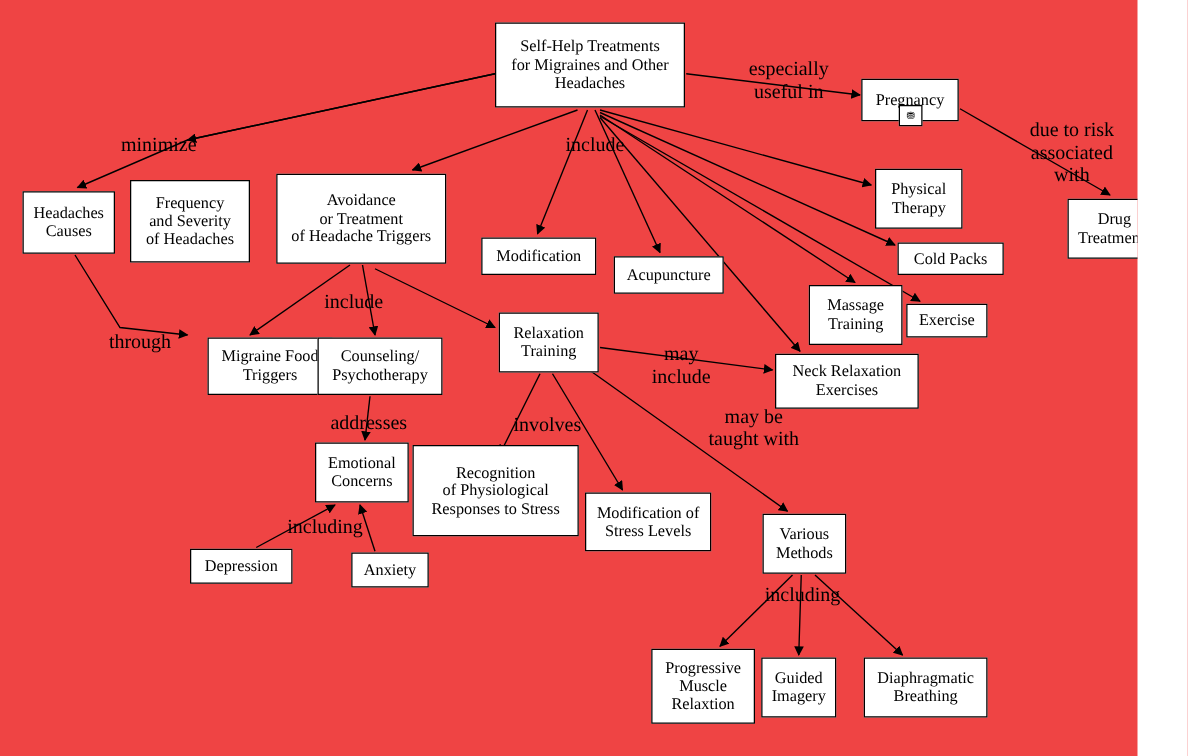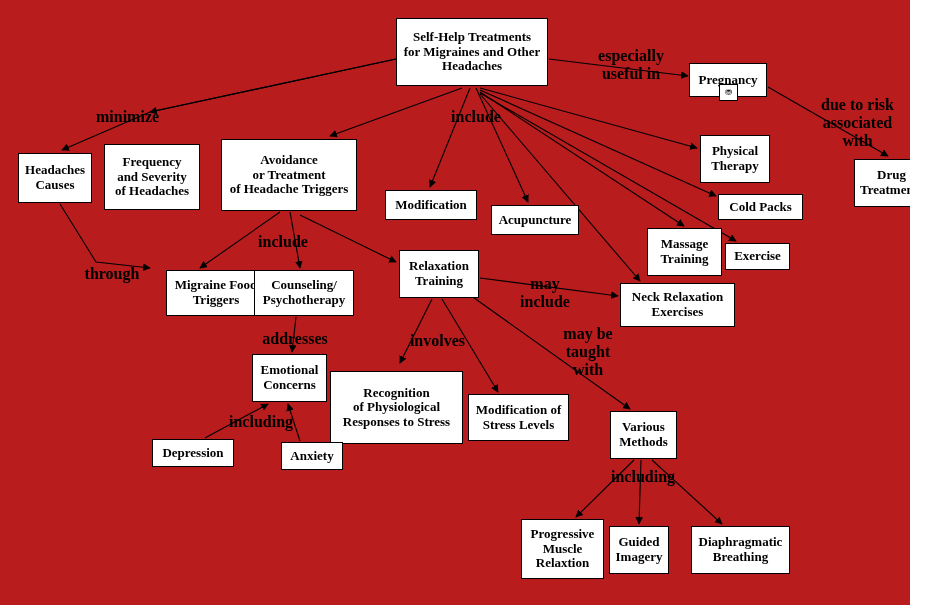--- a/index.html
+++ b/index.html
@@ -4,24 +4,23 @@
 <style>
   html, body {
     margin: 0;
     padding: 0;
     background: #ffffff;
   }
   #canvas {
     position: relative;
     width: 910px;
     height: 605px;
-    background: #b91c1c;
+    background: #ef4444;
     font-family: "Liberation Serif", serif;
     overflow: hidden;
-    font-weight: bold;
   }
   .node {
     position: absolute;
     box-sizing: border-box;
     border: 1px solid #000000;
     background: #ffffff;
     color: #000000;
     display: flex;
     align-items: center;
     justify-content: center;
@@ -130,21 +129,21 @@
       <div class="node" style="left: 620px; top: 283px; width: 115px; height: 44px;">Neck Relaxation
 Exercises</div>
       <div class="node" style="left: 146px; top: 270px; width: 100px; height: 46px; margin-left: 20px;">Migraine Food
 Triggers</div>
       <div class="node" style="left: 254px; top: 270px; width: 100px; height: 46px;">Counseling/
 Psychotherapy</div>
       <div class="node" style="left: 399px; top: 250px; width: 80px; height: 48px;">Relaxation
 Training</div>
       <div class="node" style="left: 252px; top: 354px; width: 75px; height: 48px;">Emotional
 Concerns</div>
-      <div class="node" style="left: 330px; top: 371px; width: 133px; height: 73px;">Recognition
+      <div class="node" style="left: 330px; top: 356px; width: 133px; height: 73px;">Recognition
 of Physiological
 Responses to Stress</div>
       <div class="node" style="left: 468px; top: 394px; width: 101px; height: 47px;">Modification of
 Stress Levels</div>
       <div class="node" style="left: 152px; top: 439px; width: 82px; height: 28px;">Depression</div>
       <div class="node" style="left: 281px; top: 442px; width: 62px; height: 28px;">Anxiety</div>
       <div class="node" style="left: 610px; top: 411px; width: 67px; height: 48px;">Various
 Methods</div>
       <div class="node" style="left: 521px; top: 519px; width: 83px; height: 60px;">Progressive
 Muscle
@@ -157,21 +156,21 @@
   <div id="labels-layer">
       <div class="linklabel" style="left: 595px; top: 47px; width: 72px;">especially
 useful in</div>
       <div class="linklabel" style="left: 810px; top: 96px; width: 95px;">due to risk
 associated with</div>
       <div class="linklabel" style="left: 96px; top: 108px; width: 62px;">minimize</div>
       <div class="linklabel" style="left: 450px; top: 108px; width: 52px;">include</div>
       <div class="linklabel" style="left: 84px; top: 265px; width: 56px;">through</div>
       <div class="linklabel" style="left: 257px; top: 233px; width: 52px;">include</div>
       <div class="linklabel" style="left: 506px; top: 275px; width: 78px;">may include</div>
-      <div class="linklabel" style="left: 549px; top: 325px; width: 78px;">may be
+      <div class="linklabel" style="left: 564px; top: 325px; width: 78px;">may be
 taught with</div>
       <div class="linklabel" style="left: 261px; top: 330px; width: 68px;">addresses</div>
       <div class="linklabel" style="left: 409px; top: 332px; width: 56px; text-align: right;">involves</div>
       <div class="linklabel" style="left: 229px; top: 413px; width: 62px;">including</div>
       <div class="linklabel" style="left: 611px; top: 468px; width: 62px;">including</div>
     </div>
 
   <div class="pregnancy-glyph" style="left:719px; top:84px; width:17px; height:15px;">⛃</div>
 
 </div>

